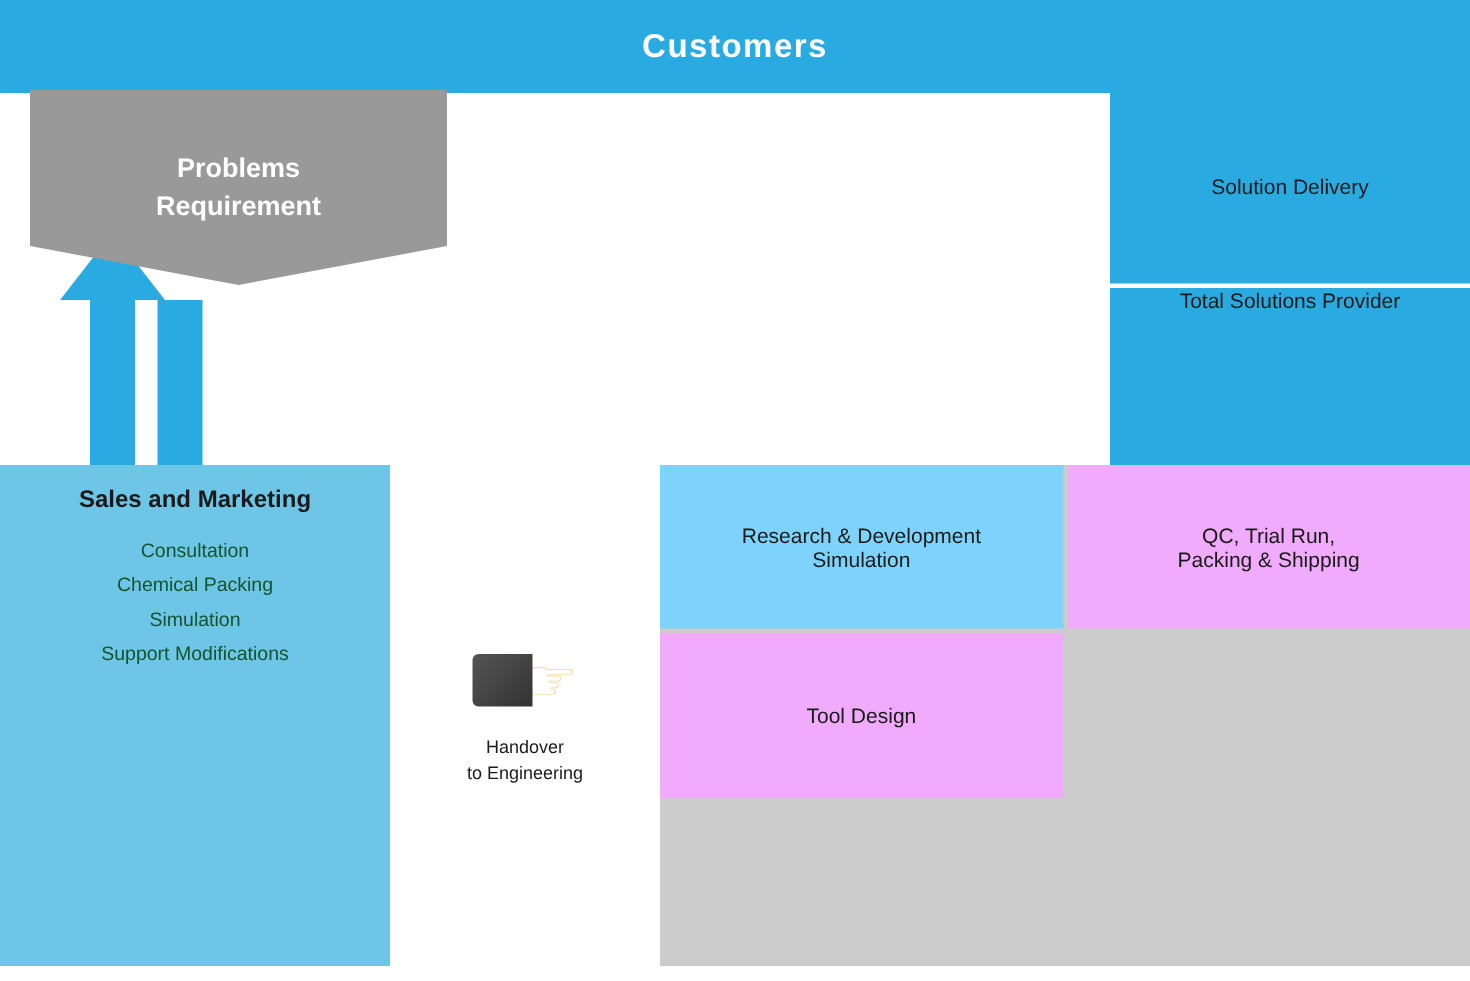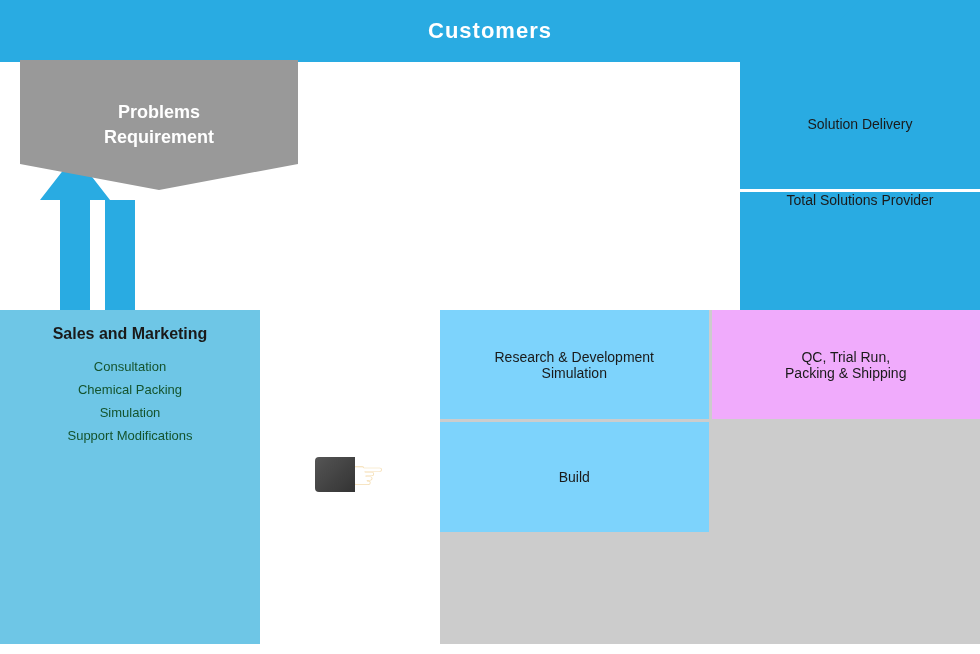--- a/index.html
+++ b/index.html
@@ -237,34 +237,35 @@
   <div class="item">Support Modifications</div>
 </div>
 
 <div id="handover-section">
   <div id="handover-hand">
     <div class="suit-sleeve">
       <div class="sleeve-part"></div>
       <span class="hand-pointing">☞</span>
     </div>
   </div>
+  <div id="handover-label">Handover<br>to Engineering</div>
 </div>
 
 <div id="solution-panel">
   <div id="solution-delivery-box">
     <span>Solution Delivery</span>
   </div>
   <div id="total-solutions-box">
     <span>Total Solutions Provider</span>
   </div>
 </div>
 
 <div id="engineering-grid">
   <div class="eng-cell">
     <span>Research &amp; Development<br>Simulation</span>
   </div>
   <div class="eng-cell lighter">
     <span>QC, Trial Run,<br>Packing &amp; Shipping</span>
   </div>
-  <div class="eng-cell">
-    <span>Build</span>
+  <div class="eng-cell lighter">
+    <span>Tool Design</span>
   </div>
 </div>
 
 </body></html>

